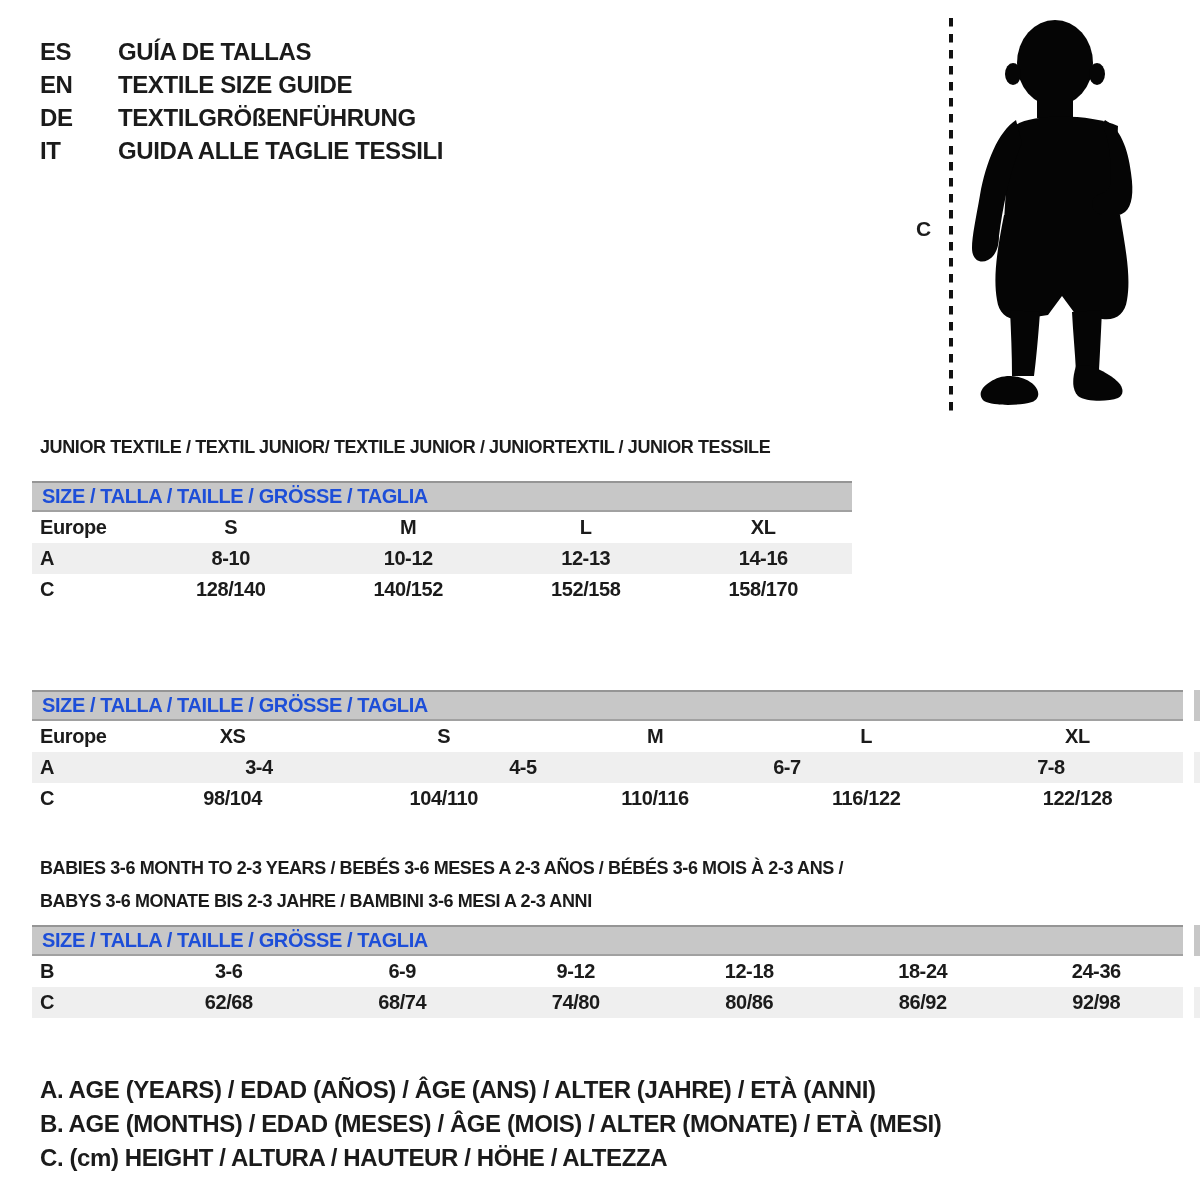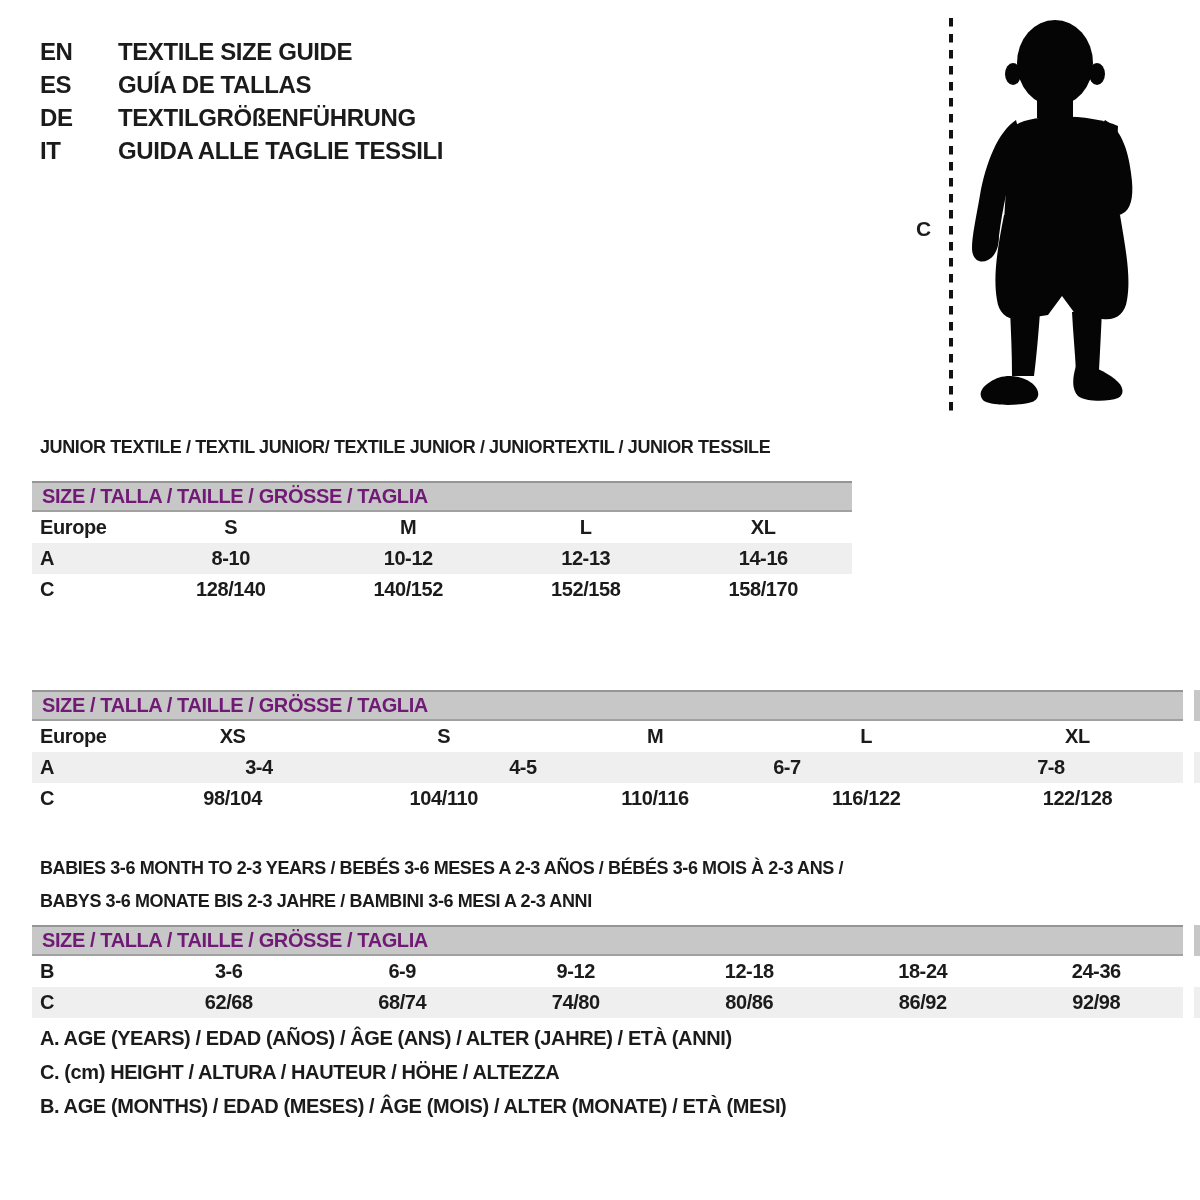--- a/index.html
+++ b/index.html
@@ -26,55 +26,55 @@
   #babies-title   { top:852px; line-height:33px; white-space:normal; width:920px; }
   .sub { font-size:0.68em; vertical-align:sub; }
 
   
   .size-table { position:absolute; left:32px; }
   #junior-table   { top:481px; width:820px; }
   #children-table { top:690px; width:1151px; }
   #babies-table   { top:925px; width:1151px; }
 
   .size-bar {
-    height:31px; background:#c7c7c7; color:#701a75;
+    height:31px; background:#c7c7c7; color:#1d4ed8;
     border-top:2px solid #959595; border-bottom:2px solid #a1a1a1;
     font-size:20px; line-height:26px; padding-left:10px;
   }
   .t-row { display:flex; height:31px; line-height:31px; font-size:20px; }
   .t-row.alt { background:#efefef; }
   .t-lbl { padding-left:8px; }
   #junior-table .t-lbl   { width:110px; }
   #children-table .t-lbl { width:95px; }
   #babies-table .t-lbl   { width:110px; }
   .t-cell { flex:1; text-align:center; }
 
   
   .sliver { position:absolute; width:6px; height:31px; }
   #sliver-children-bar { left:1194px; top:690px; background:#c7c7c7; }
   #sliver-children-alt { left:1194px; top:752px; background:#efefef; }
   #sliver-babies-bar   { left:1194px; top:925px; background:#c7c7c7; }
   #sliver-babies-alt   { left:1194px; top:987px; background:#efefef; }
 
   
-  .legend { position:absolute; left:40px; top:1021px; font-size:20px; line-height:34px; }
+  .legend { position:absolute; left:40px; top:1073px; font-size:24px; line-height:34px; }
 </style>
 </head>
 <body>
 
 <div class="page">
 
   <div class="langs">
     <div class="lang-row">
+      <span class="lang-code">ES</span>
+      <span class="lang-label">GUÍA DE TALLAS</span>
+    </div>
+    <div class="lang-row">
       <span class="lang-code">EN</span>
       <span class="lang-label">TEXTILE SIZE GUIDE</span>
-    </div>
-    <div class="lang-row">
-      <span class="lang-code">ES</span>
-      <span class="lang-label">GUÍA DE TALLAS</span>
     </div>
     <div class="lang-row">
       <span class="lang-code">DE</span>
       <span class="lang-label">TEXTILGRÖßENFÜHRUNG</span>
     </div>
     <div class="lang-row">
       <span class="lang-code">IT</span>
       <span class="lang-label">GUIDA ALLE TAGLIE TESSILI</span>
     </div>
   </div>
@@ -177,17 +177,17 @@
     </div>
   </div>
 
   <div class="sliver" id="sliver-children-bar"></div>
   <div class="sliver" id="sliver-children-alt"></div>
   <div class="sliver" id="sliver-babies-bar"></div>
   <div class="sliver" id="sliver-babies-alt"></div>
 
   <div class="legend">
     <div>A. AGE (YEARS) / EDAD (AÑOS) / ÂGE (ANS) / ALTER (JAHRE) / ETÀ (ANNI)</div>
+    <div>B. AGE (MONTHS) / EDAD (MESES) / ÂGE (MOIS) / ALTER (MONATE) / ETÀ (MESI)</div>
     <div>C. (cm) HEIGHT / ALTURA / HAUTEUR / HÖHE / ALTEZZA</div>
-    <div>B. AGE (MONTHS) / EDAD (MESES) / ÂGE (MOIS) / ALTER (MONATE) / ETÀ (MESI)</div>
   </div>
 
 </div>
 
 </body></html>

